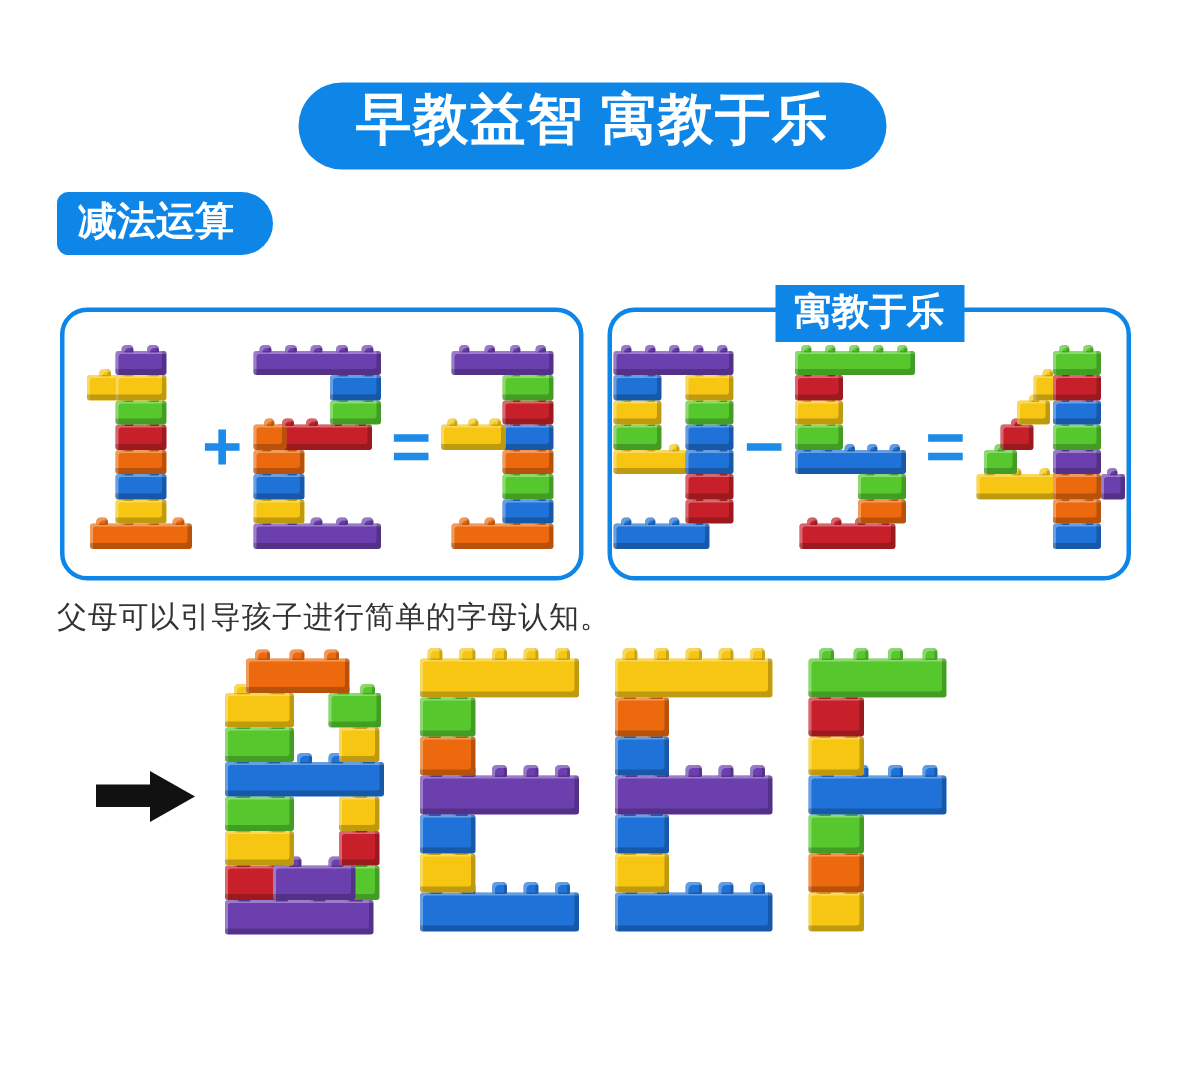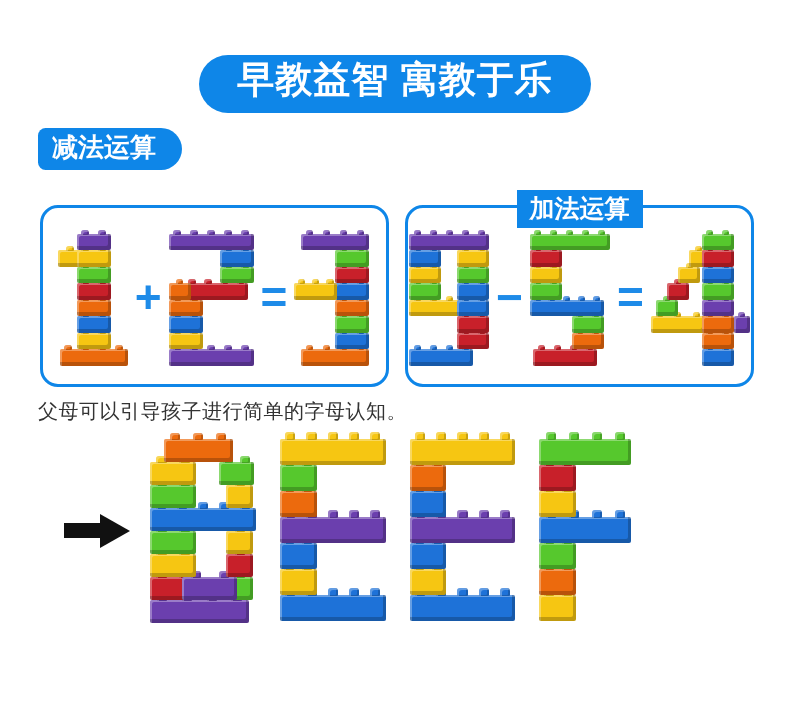--- a/index.html
+++ b/index.html
@@ -205,21 +205,21 @@
             <div class="brick" style="left: 6.8px; top: 0px; width: 68px; height: 16.5px; background: rgb(107, 63, 174);">
               <div class="stud" style="left: 4.76px; width: 7.48px; height: 4.95px; top: -4.29px; background: rgb(107, 63, 174);"></div>
               <div class="stud" style="left: 21.76px; width: 7.48px; height: 4.95px; top: -4.29px; background: rgb(107, 63, 174);"></div>
               <div class="stud" style="left: 38.76px; width: 7.48px; height: 4.95px; top: -4.29px; background: rgb(107, 63, 174);"></div>
               <div class="stud" style="left: 55.76px; width: 7.48px; height: 4.95px; top: -4.29px; background: rgb(107, 63, 174);"></div>
             </div>
           </div>
       </div>
     </div>
     <div class="eq-box" style="border-color: rgb(14, 134, 232);">
-      <div class="eq-tab" style="background: rgb(14, 134, 232);">加法运算</div>
+      <div class="eq-tab" style="background: rgb(14, 134, 232);">寓教于乐</div>
       <div class="figure-row">
         <div class="figure" style="width: 80px; height: 132px;">
             <div class="brick" style="left: 0px; top: 115.5px; width: 64px; height: 16.5px; background: rgb(30, 114, 216);">
               <div class="stud" style="left: 4.48px; width: 7.04px; height: 4.95px; top: -4.29px; background: rgb(30, 114, 216);"></div>
               <div class="stud" style="left: 20.48px; width: 7.04px; height: 4.95px; top: -4.29px; background: rgb(30, 114, 216);"></div>
               <div class="stud" style="left: 36.48px; width: 7.04px; height: 4.95px; top: -4.29px; background: rgb(30, 114, 216);"></div>
               <div class="stud" style="left: 52.48px; width: 7.04px; height: 4.95px; top: -4.29px; background: rgb(30, 114, 216);"></div>
             </div>
             <div class="brick" style="left: 48px; top: 99px; width: 32px; height: 16.5px; background: rgb(200, 32, 42);">
               <div class="stud" style="left: 4.48px; width: 7.04px; height: 4.95px; top: -4.29px; background: rgb(200, 32, 42);"></div>

